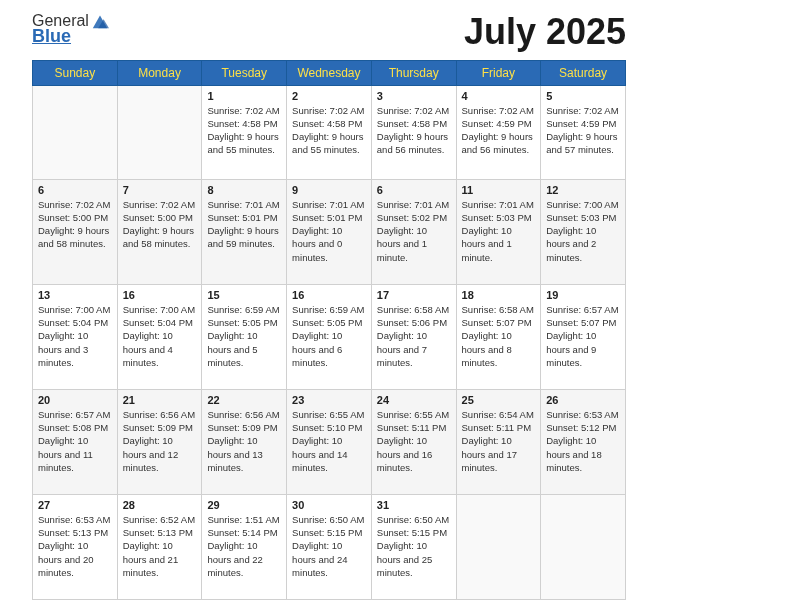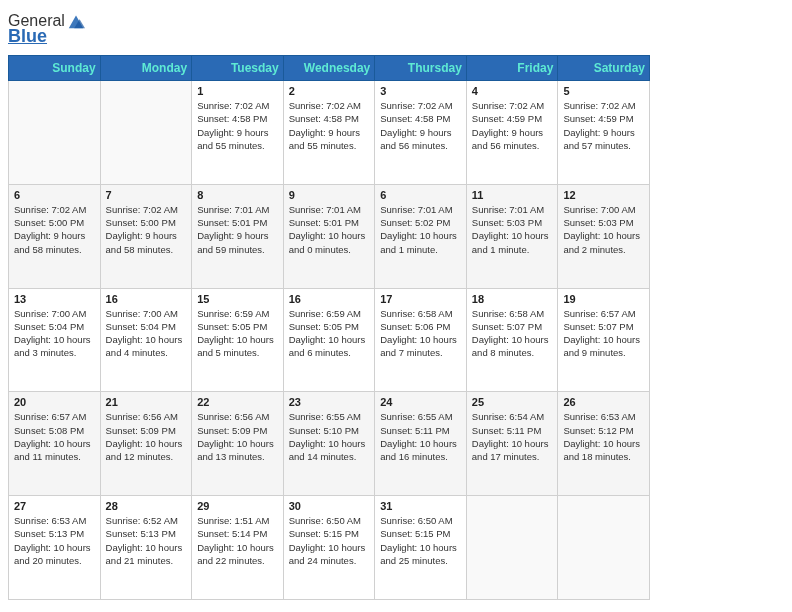--- a/index.html
+++ b/index.html
@@ -6,21 +6,21 @@
     body {
       width: 792px;
       height: 612px;
       font-family: Arial, sans-serif;
       background: #fff;
       overflow: hidden;
     }
     .page {
       width: 658px;
       height: 612px;
-      padding: 12px 8px;
+      padding: 12px 32px;
       display: flex;
       flex-direction: column;
       border-radius: 13px;
     }
     .header {
       display: flex;
       justify-content: space-between;
       align-items: flex-start;
       margin-bottom: 8px;
     }
@@ -50,25 +50,25 @@
     }
     .calendar {
       flex: 1;
       border: 1px solid #ccc;
       border-collapse: collapse;
       width: 100%;
       table-layout: fixed;
     }
     .calendar th {
       background-color: #2a6ab5;
-      color: #5eead4;
+      color: #fde047;
       font-size: 12px;
-      font-weight: bold;
+      font-weight: normal;
       padding: 5px 4px;
-      text-align: right;
+      text-align: center;
       border: 1px solid #1a5a9a;
     }
     .calendar td {
       vertical-align: top;
       padding: 4px 5px;
       border: 1px solid #d0d0d0;
       font-size: 10px;
       color: #222;
       background: #fff;
       height: 80px;
@@ -103,20 +103,21 @@
           <span class="logo-general">General</span>
           <svg class="logo-icon" viewBox="0 0 20 20">
             <polygon points="2,18 10,4 18,18" fill="#2a6ab5" opacity="0.9"></polygon>
             <polygon points="8,18 14,8 20,18" fill="#1a56a0" opacity="0.7"></polygon>
           </svg>
         </div>
         <span class="logo-blue" style="font-size:18px;font-weight:bold;color:#2a6ab5;display:block;margin-top:-4px;">Blue</span>
       </div>
     </div>
     <div class="title-block">
+      <div class="main-title">July 2025</div>
     </div>
   </div>
 
   <table class="calendar">
     <thead>
       <tr>
         <th>Sunday</th>
         <th>Monday</th>
         <th>Tuesday</th>
         <th>Wednesday</th>

